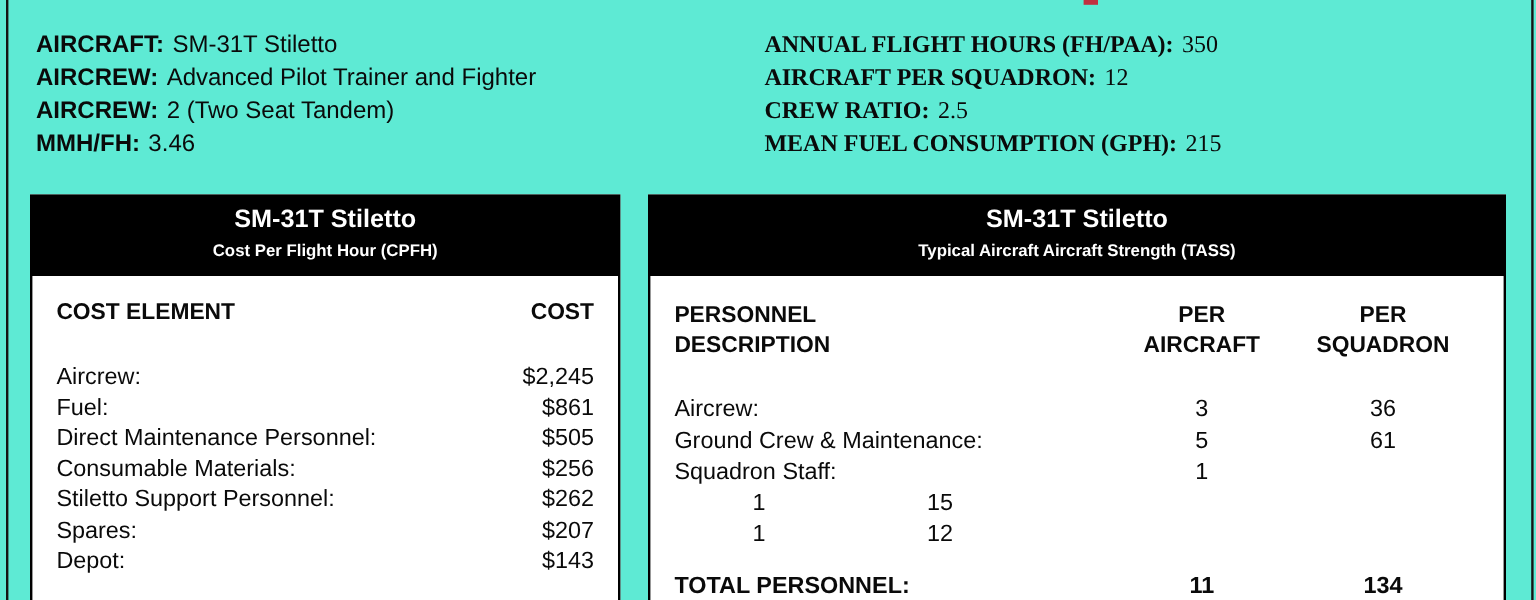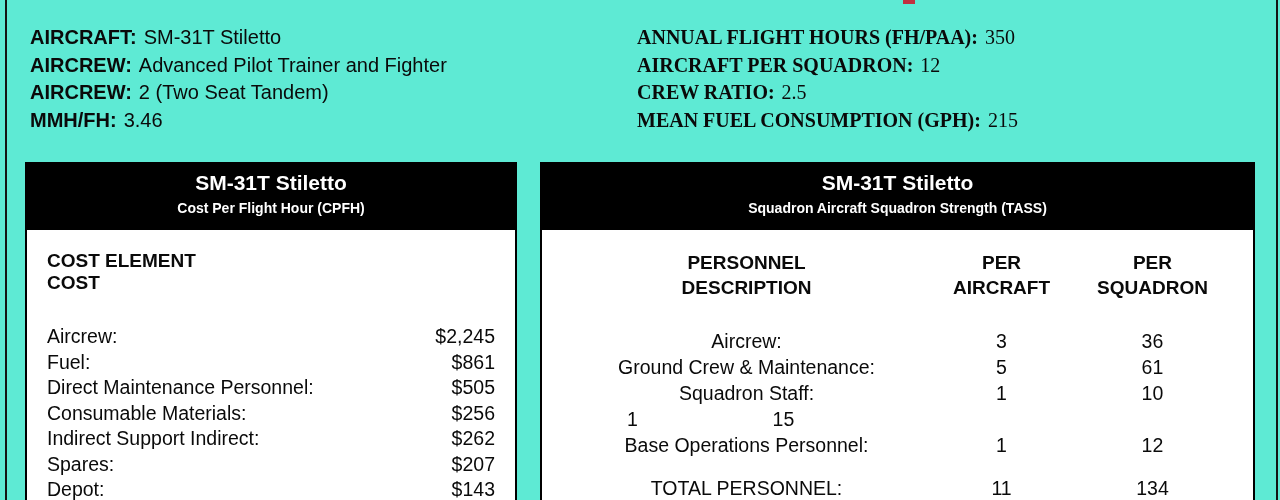--- a/index.html
+++ b/index.html
@@ -36,30 +36,30 @@
   }
   .box-title    { font-weight:700; font-size:21px; line-height:26px; }
   .box-subtitle { font-weight:700; font-size:14px; line-height:24px; }
   .box-body {
     border-left:2px solid #000; border-right:2px solid #000;
     height:340px; 
     padding:20px 20px 0 20px;
   }
 
   
-  .cpfh-colhead { display:flex; justify-content:space-between; font-weight:700; font-size:19px; line-height:22px; margin-bottom:30px;flex-direction:column; }
+  .cpfh-colhead { display:flex; justify-content:space-between; font-weight:700; font-size:19px; line-height:22px; margin-bottom:30px; }
   .cpfh-row { display:flex; justify-content:space-between; font-size:19.5px; line-height:25.5px; }
 
   
   .tass-row { display:flex; font-size:19.5px; line-height:26px; }
   .tass-colhead { font-weight:700; font-size:19px; line-height:25px; margin-bottom:28px; }
-  .c-desc { flex:0 0 55%; text-align:center; }
+  .c-desc { flex:0 0 55%; text-align:left; }
   .c-pa   { flex:0 0 21%; text-align:center; }
   .c-ps   { flex:0 0 24%; text-align:center; }
-  .tass-total { margin-top:17px; font-weight:400; }
+  .tass-total { margin-top:17px; font-weight:700; }
 </style>
 </head>
 <body>
 
 <div class="page">
 
   <div class="rule-v rule-left"></div>
   <div class="rule-v rule-right"></div>
   <div class="red-mark"></div>
 
@@ -113,38 +113,38 @@
       </div>
       <div class="cpfh-row">
         <span>Direct Maintenance Personnel:</span>
         <span>$505</span>
       </div>
       <div class="cpfh-row">
         <span>Consumable Materials:</span>
         <span>$256</span>
       </div>
       <div class="cpfh-row">
-        <span>Indirect Support Indirect:</span>
+        <span>Stiletto Support Personnel:</span>
         <span>$262</span>
       </div>
       <div class="cpfh-row">
         <span>Spares:</span>
         <span>$207</span>
       </div>
       <div class="cpfh-row">
         <span>Depot:</span>
         <span>$143</span>
       </div>
     </div>
   </div>
 
   <div class="box box-right">
     <div class="box-header">
       <div class="box-title">SM-31T Stiletto</div>
-      <div class="box-subtitle">Squadron Aircraft Squadron Strength (TASS)</div>
+      <div class="box-subtitle">Typical Aircraft Aircraft Strength (TASS)</div>
     </div>
     <div class="box-body">
       <div class="tass-row tass-colhead">
         <span class="c-desc">
           <span>PERSONNEL</span><br>
           <span>DESCRIPTION</span>
         </span>
         <span class="c-pa">
           <span>PER</span><br>
           <span>AIRCRAFT</span>
@@ -160,28 +160,26 @@
         <span class="c-ps">36</span>
       </div>
       <div class="tass-row">
         <span class="c-desc">Ground Crew &amp; Maintenance:</span>
         <span class="c-pa">5</span>
         <span class="c-ps">61</span>
       </div>
       <div class="tass-row">
         <span class="c-desc">Squadron Staff:</span>
         <span class="c-pa">1</span>
-        <span class="c-ps">10</span>
       </div>
       <div class="tass-row">
         <span class="c-pa">1</span>
         <span class="c-ps">15</span>
       </div>
       <div class="tass-row">
-        <span class="c-desc">Base Operations Personnel:</span>
         <span class="c-pa">1</span>
         <span class="c-ps">12</span>
       </div>
       <div class="tass-row tass-total">
         <span class="c-desc">TOTAL PERSONNEL:</span>
         <span class="c-pa">11</span>
         <span class="c-ps">134</span>
       </div>
     </div>
   </div>

